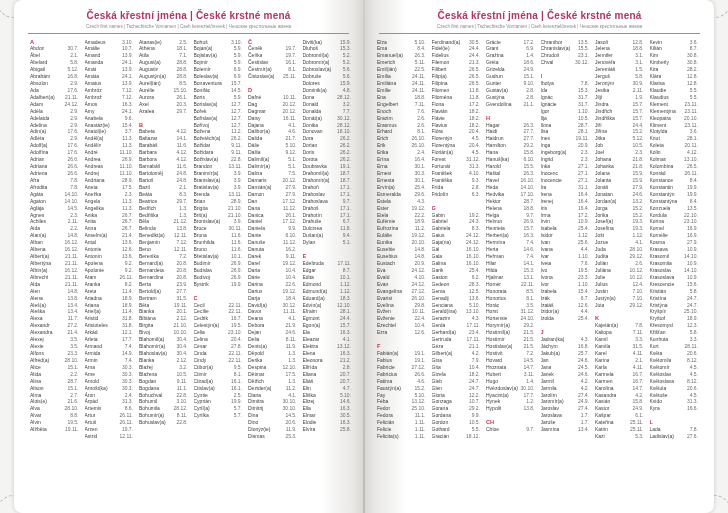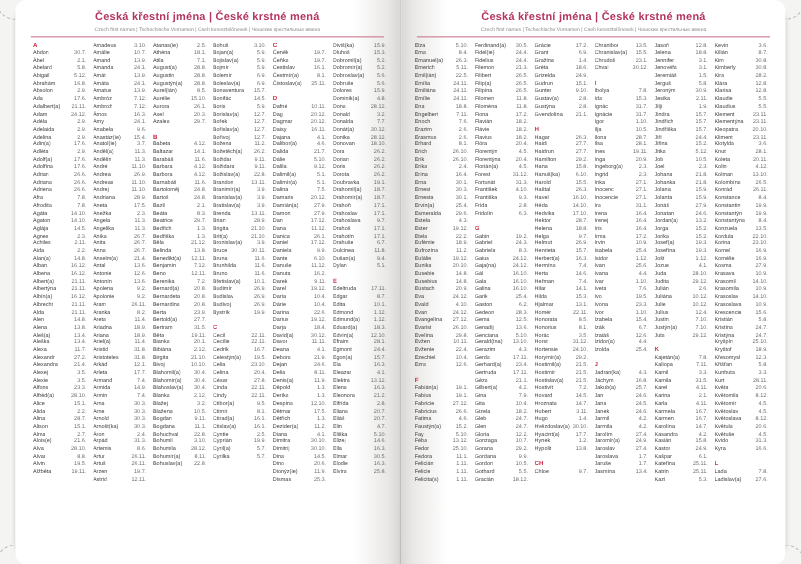--- a/index.html
+++ b/index.html
@@ -1,17 +1,17 @@
 <!DOCTYPE html>
 <html><head>
 <meta charset="utf-8">
 <style>
   html,body{margin:0;padding:0;}
   body{width:728px;height:513px;background:#f4f4f2;font-family:"Liberation Sans","DejaVu Sans",sans-serif;overflow:hidden;position:relative;}
-  .sheet{position:absolute;left:14px;top:0;width:700px;height:513px;background:#fdfdfc;border-radius:22px;
+  .sheet{position:absolute;left:14px;top:0;width:700px;height:513px;background:#fdfdfc;border-radius:8px;
          box-shadow:0 0 4px rgba(0,0,0,.18);}
   .spread{display:flex;width:100%;height:100%;}
   .page{flex:1;position:relative;height:100%;box-sizing:border-box;padding-top:10px;}
   .page.left{border-radius:10px 0 0 10px;background:linear-gradient(to right,#ffffff 0%,#ffffff 88%,#e9e8e6 97%,#d9d8d5 100%);}
   .page.right{border-radius:0 10px 10px 0;background:linear-gradient(to left,#ffffff 0%,#ffffff 88%,#e9e8e6 97%,#d9d8d5 100%);}
   .spine{width:2px;background:linear-gradient(#cfcecb,#bdbcb9);}
   .pg-header{ text-align:center;}
   .pg-title{font-size:10px;font-weight:bold;color:#b43561;letter-spacing:.2px;}
   .pg-sub{font-size:4.6px;color:#8a8a8a;margin-top:2.5px;}
   .pg-rule{height:1px;background:#c9798f;margin:4px 14px 5px 14px;}

